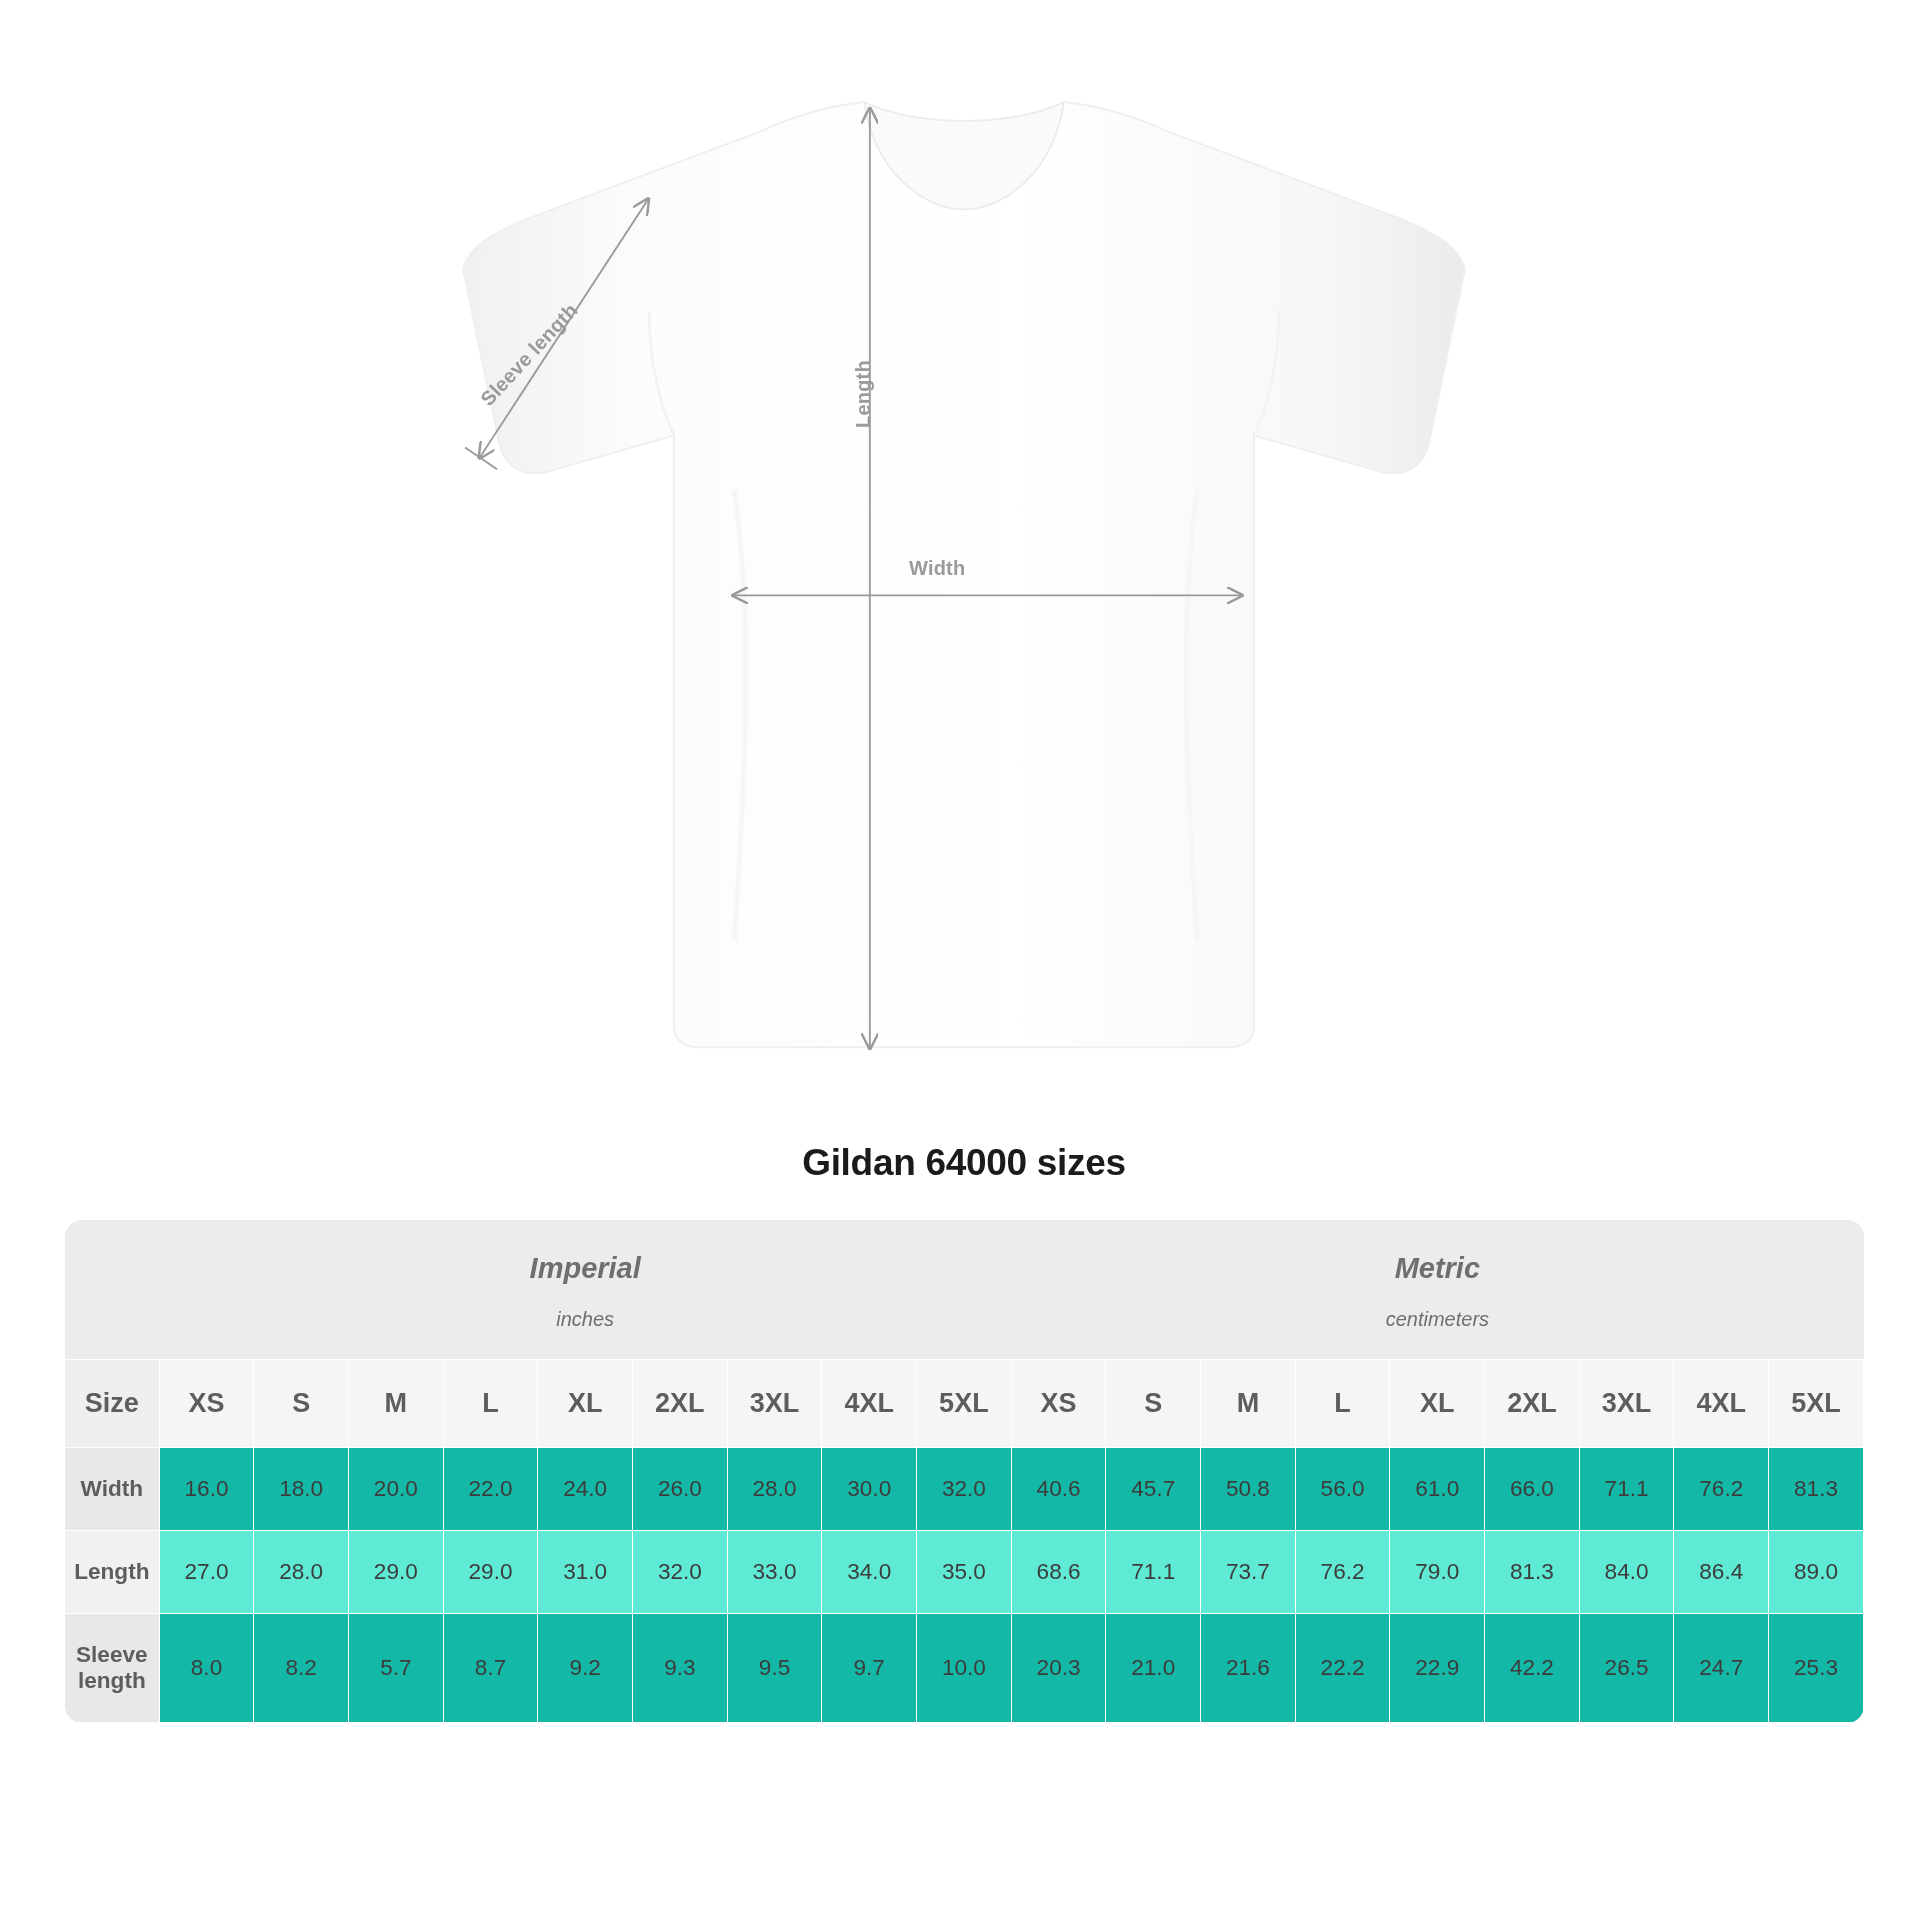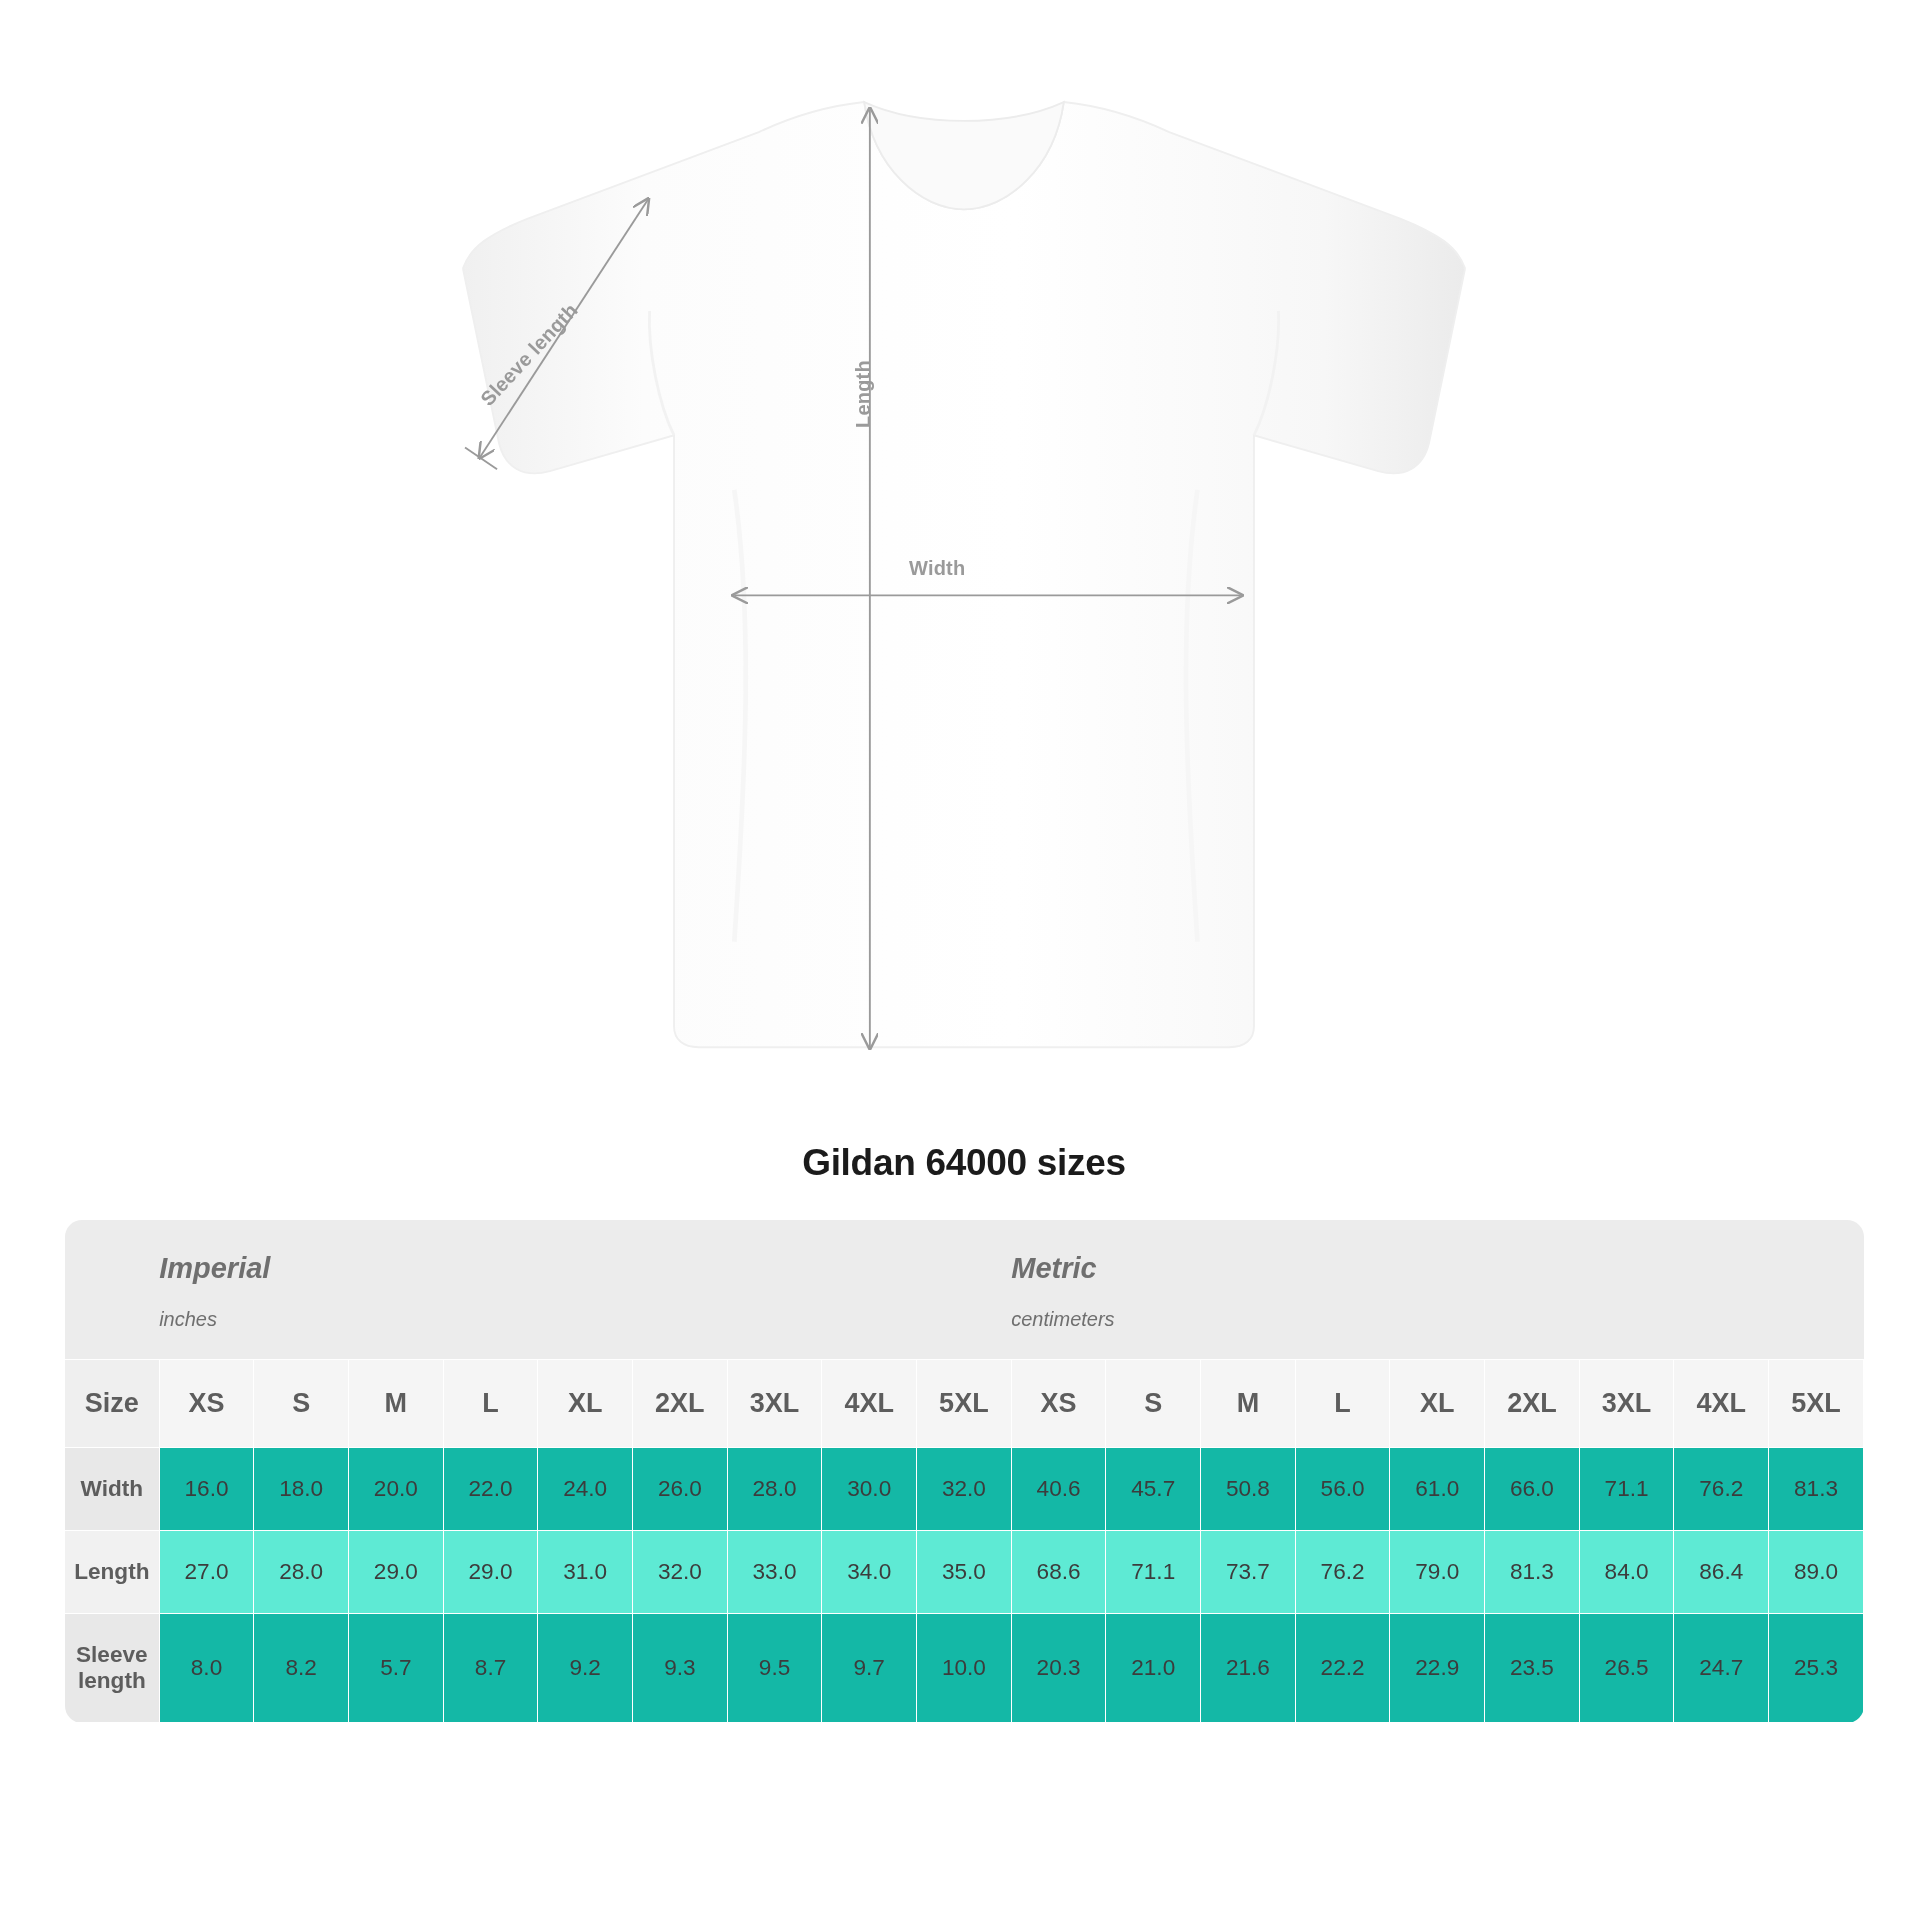--- a/index.html
+++ b/index.html
@@ -81,21 +81,21 @@
     width: 1800px;
   }
   table.size-table {
     width: 100%;
     border-collapse: collapse;
     table-layout: fixed;
   }
   table.size-table tr.unit-row td {
     background: #ececec;
     padding: 32px 0 28px 0;
-    text-align: left;
+    text-align: center;
     vertical-align: middle;
   }
   table.size-table tr.unit-row td.corner-left {
     border-top-left-radius: 17px;
   }
   table.size-table tr.unit-row td.corner-right {
     border-top-right-radius: 17px;
   }
   .unit-name {
     font-size: 29px;
@@ -316,21 +316,21 @@
           <td>9.2</td>
           <td>9.3</td>
           <td>9.5</td>
           <td>9.7</td>
           <td>10.0</td>
           <td>20.3</td>
           <td>21.0</td>
           <td>21.6</td>
           <td>22.2</td>
           <td>22.9</td>
-          <td>23.5</td>
+          <td>42.2</td>
           <td>26.5</td>
           <td>24.7</td>
           <td>25.3</td>
         </tr>
       </tbody>
     </table>
   </div>
 
 </div>
 

